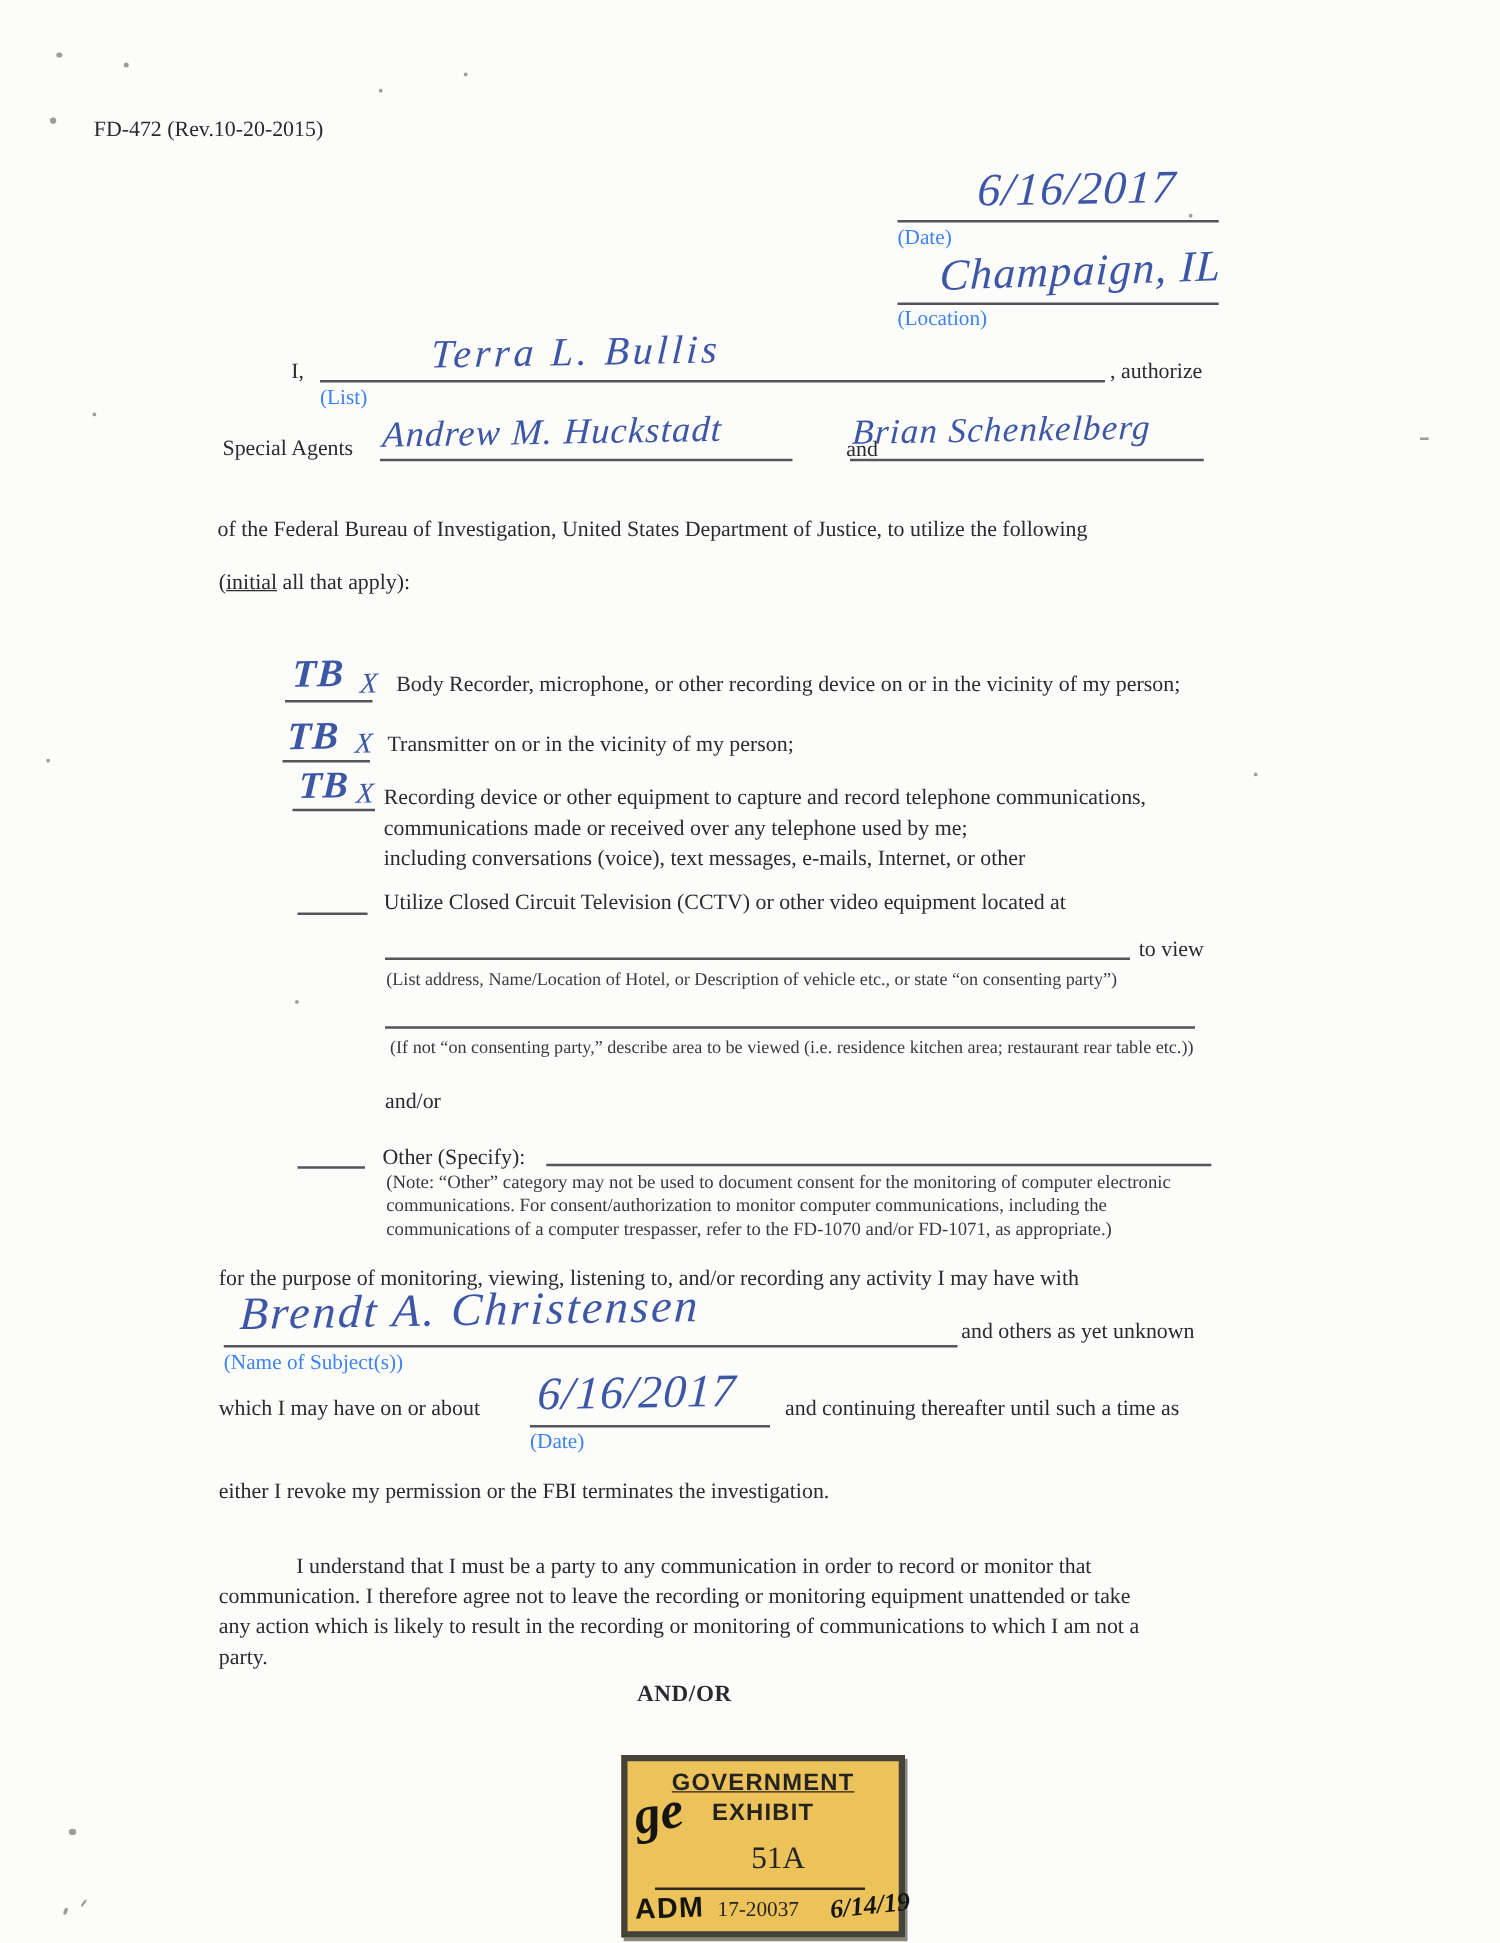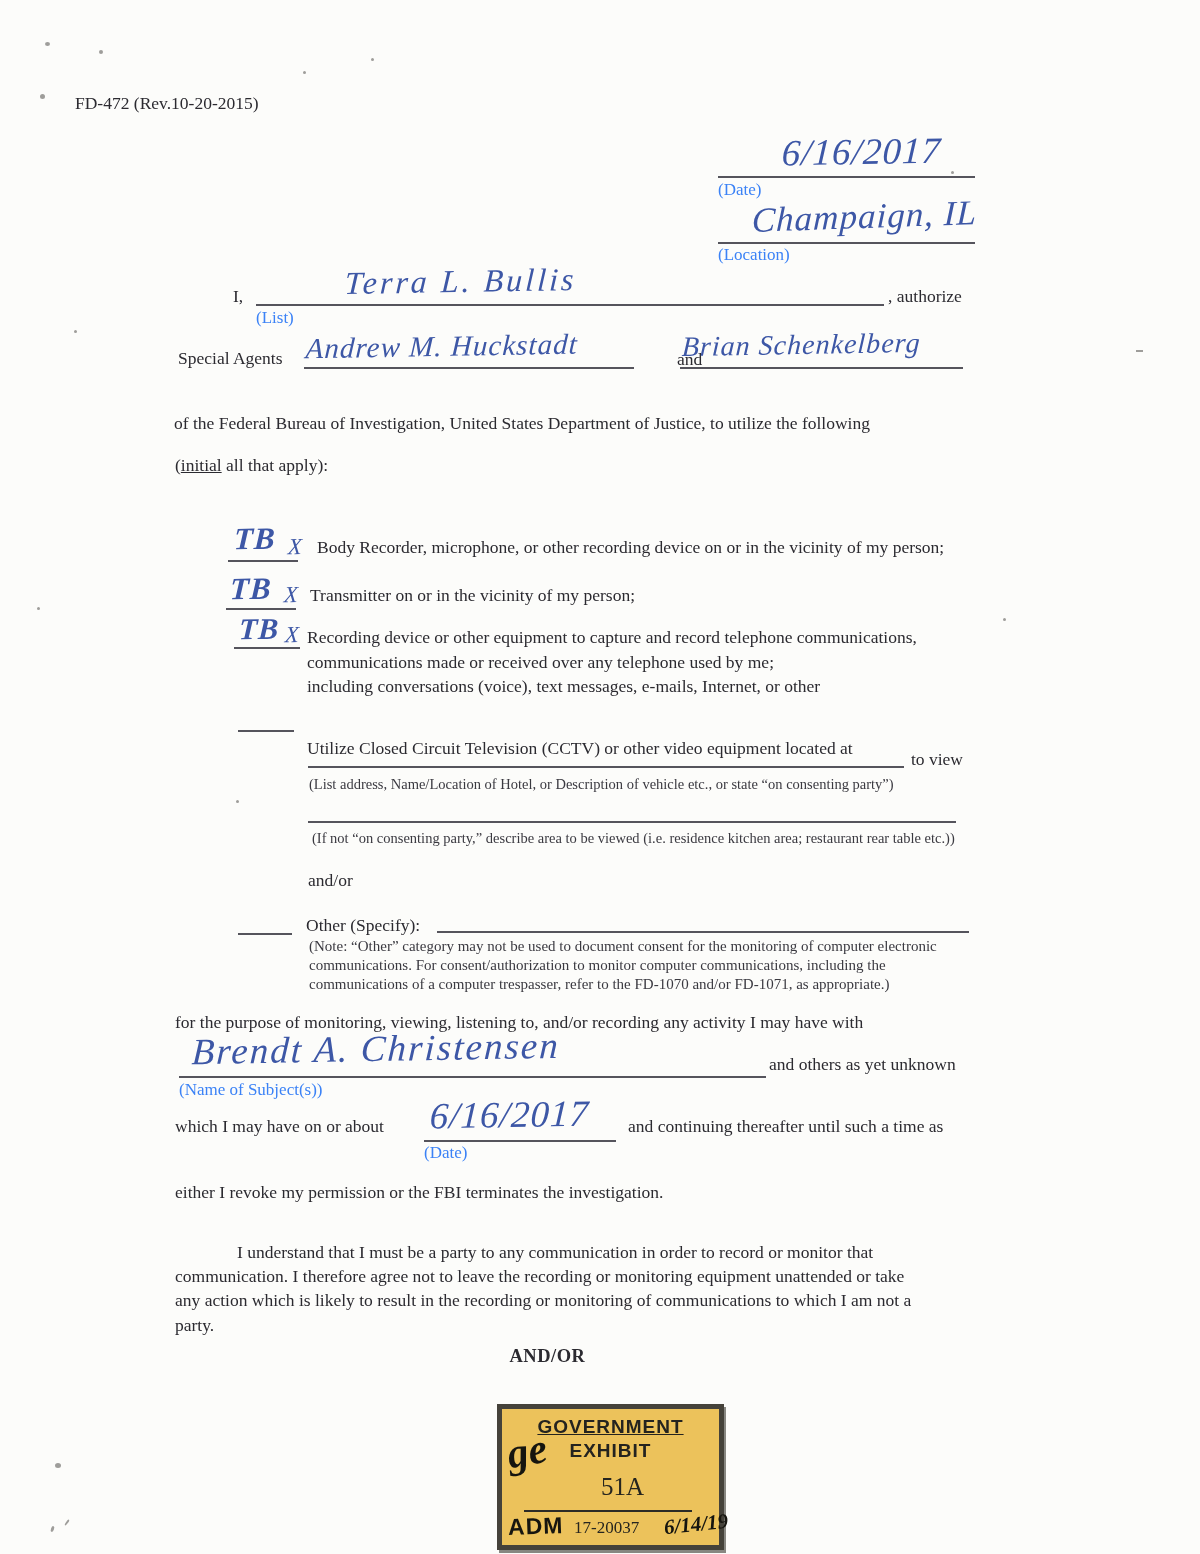--- a/index.html
+++ b/index.html
@@ -106,21 +106,21 @@
     <span class="hw" style="left:285px;top:622px;font-size:23px;">X</span>
     <div class="t blk" style="left:307px;top:625px;line-height:24.5px;">
       <span>Recording device or other equipment to capture and record telephone communications,</span>
       <span>communications made or received over any telephone used by me;</span>
       <span>including conversations (voice), text messages, e-mails, Internet, or other</span>
     </div>
   </div>
 
   <div>
     <div class="line" style="left:238px;top:730px;width:56px;"></div>
-    <span class="t" style="left:307px;top:738px;">Utilize Closed Circuit Television (CCTV) or other video equipment located at</span>
+    <span class="t" style="left:307px;top:711px;">Utilize Closed Circuit Television (CCTV) or other video equipment located at</span>
   </div>
 
   <div class="line" style="left:308px;top:766px;width:596px;"></div>
   <span class="t" style="left:911px;top:749px;">to view</span>
   <span class="t small" style="left:309px;top:776px;">(List address, Name/Location of Hotel, or Description of vehicle etc., or state “on consenting party”)</span>
 
   <div class="line" style="left:308px;top:821px;width:648px;"></div>
   <span class="t small" style="left:312px;top:830px;">(If not “on consenting party,” describe area to be viewed (i.e. residence kitchen area; restaurant rear table etc.))</span>
 
   <span class="t" style="left:308px;top:870px;">and/or</span>

